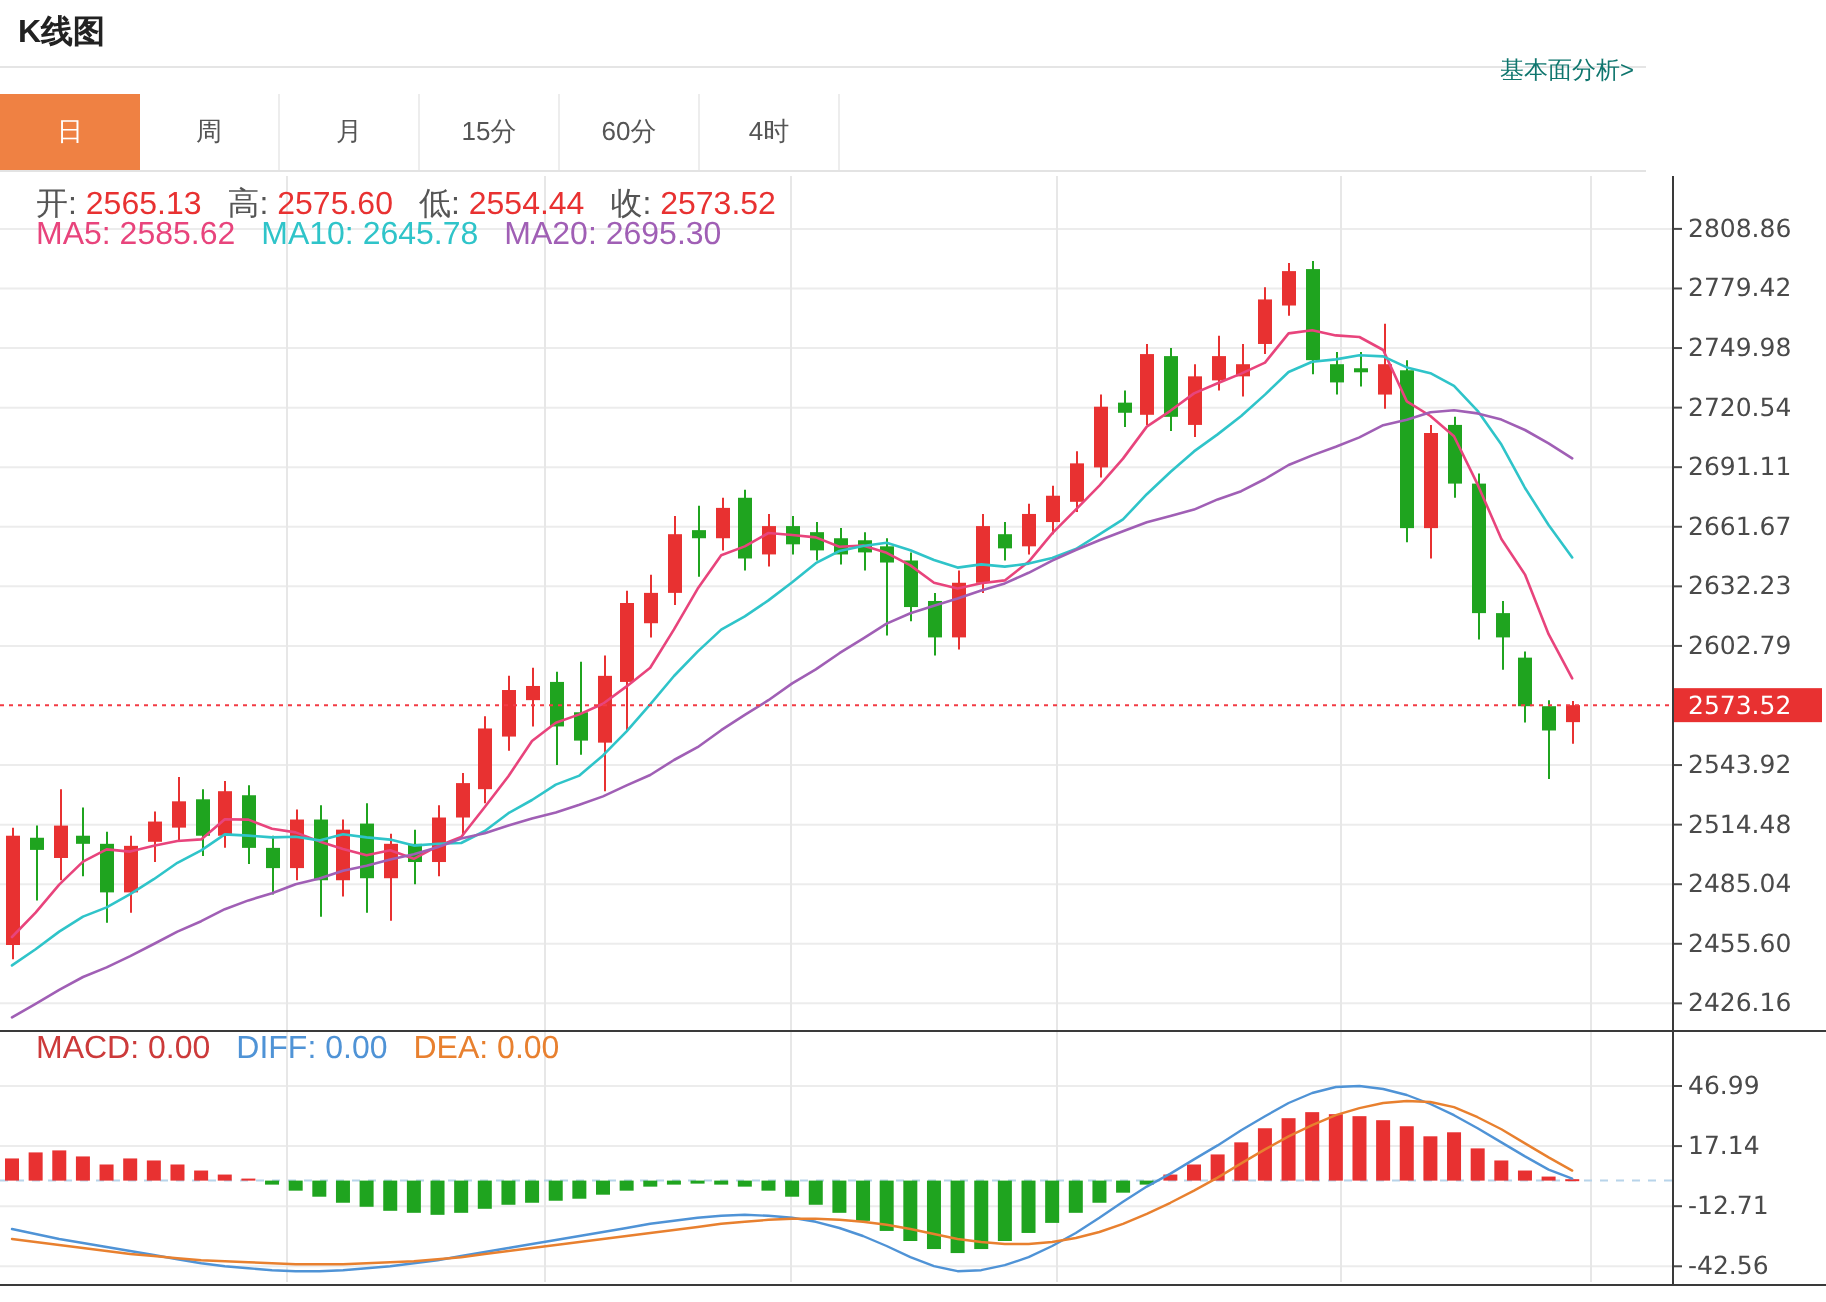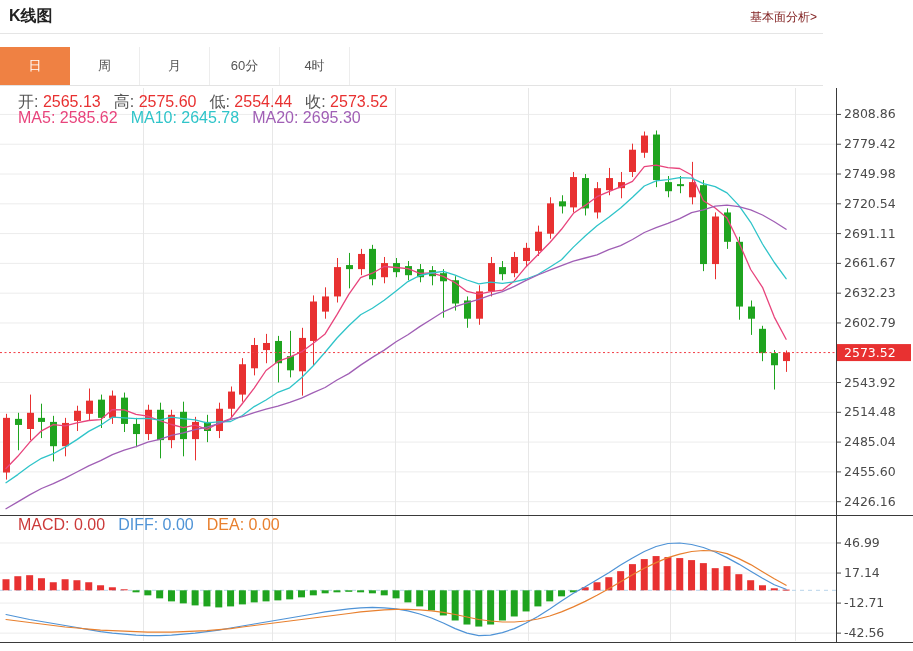--- a/index.html
+++ b/index.html
@@ -1,20 +1,20 @@
 <!DOCTYPE html>
 <html><head>
 <meta charset="utf-8">
 <style>
   html,body{margin:0;padding:0;background:#fff;width:913px;height:651px;overflow:hidden;
     font-family:"Liberation Sans","DejaVu Sans",sans-serif;color:#333}
   .widget{position:relative;width:823px;height:651px;background:#fff}
   .hdr{position:relative;height:33px;border-bottom:1px solid #e5e5e5}
   .hdr-title{position:absolute;left:9px;top:6px;font-size:16px;font-weight:bold;color:#222}
-  .hdr-link{position:absolute;right:6px;top:9px;font-size:12px;color:#7f1d1d;text-decoration:none;cursor:pointer}
+  .hdr-link{position:absolute;right:6px;top:27px;font-size:12px;color:#0f766e;text-decoration:none;cursor:pointer}
   .tabs{margin-top:13px;height:38px;display:flex;border-bottom:1px solid #e3e3e3;background:#fff}
   .tab{width:70px;height:38px;line-height:38px;text-align:center;font-size:13px;color:#555;
     border-right:1px solid #ededed;cursor:pointer;box-sizing:border-box;background:#fff}
   .tab:first-child{border-left:1px solid #ededed}
   .tab.active{color:#fff;border-color:transparent}
   .chart-wrap{position:relative;width:913px;height:566px}
   .overlay{position:absolute;left:18px;font-size:16px;white-space:nowrap;pointer-events:none}
   .o-ohlc{top:6px}
   .o-ma{top:23px}
   .o-macd{top:430px}
@@ -30,20 +30,21 @@
 
   <div class="hdr">
     <span class="hdr-title">K线图</span>
     <a class="hdr-link">基本面分析&gt;</a>
   </div>
 
   <div class="tabs">
       <div class="tab active" style="background: rgb(239, 129, 67);">日</div>
       <div class="tab">周</div>
       <div class="tab">月</div>
+      <div class="tab">15分</div>
       <div class="tab">60分</div>
       <div class="tab">4时</div>
     </div>
 
   <div class="chart-wrap">
     <svg id="chart" width="913" height="559" viewBox="0 0 913 559">
         <line x1="0" y1="28.4497156398103" x2="836" y2="28.4497156398103" stroke="#ececec" stroke-width="1"></line>
         <line x1="836" y1="28.4497156398103" x2="841" y2="28.4497156398103" stroke="#4a4a4a" stroke-width="1"></line>
         <text x="844" y="32.4497156398103" font-size="12.5" fill="#4a4a4a">2808.86</text>
         <line x1="0" y1="58.23853080568713" x2="836" y2="58.23853080568713" stroke="#ececec" stroke-width="1"></line>

